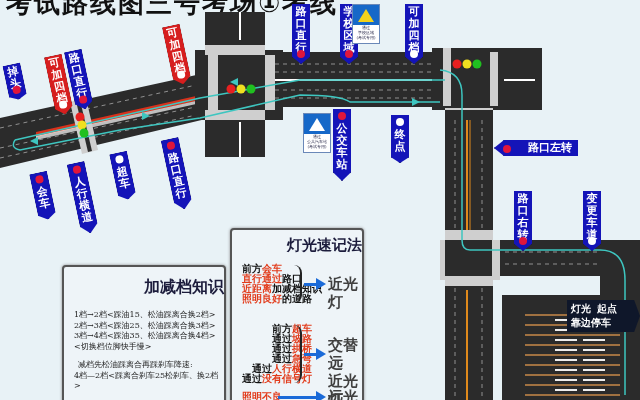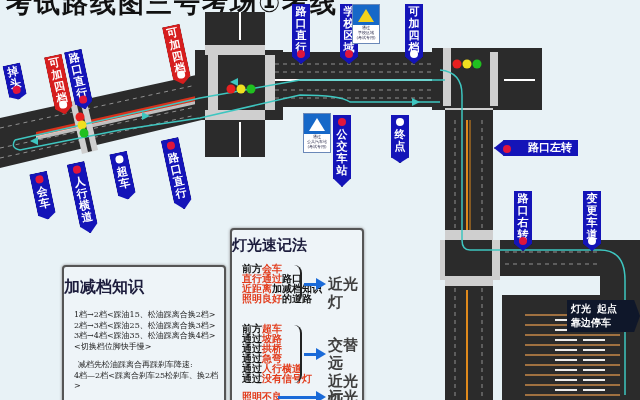--- a/index.html
+++ b/index.html
@@ -38,21 +38,21 @@
     border: 1px solid #6a88b8; font-size: 4px; color: #224; text-align: center;
   }
   .sign .top { height: 20px; background: #1668c8; display: flex; align-items: center; justify-content: center; }
   .sign .tri { width: 0; height: 0; border-left: 8px solid transparent; border-right: 8px solid transparent; border-bottom: 13px solid #f3d21c; }
   .sign .tri.white { border-bottom-color: #fff; }
   .panel {
     position: absolute; background: #eef4f8;
     border: 2px solid #555; border-radius: 4px;
     box-shadow: 0 0 3px #888;
   }
-  .panel h2 { margin: 0; text-align: left; font-size: 16px; color: #1c1c3c; }
+  .panel h2 { margin: 0; text-align: right; font-size: 16px; color: #1c1c3c; }
   .gear-lines { font-size: 8px; line-height: 10.5px; color: #222; font-family: "DejaVu Serif", serif; }
   .light-group { position: absolute; font-size: 10px; line-height: 10px; font-weight: bold; color: #111; }
   .light-group .hl { color: #e23c1c; }
   .bracket {
     position: absolute; border-right: 2px solid #222; border-radius: 0 8px 8px 0; width: 6px;
   }
   .arrow-line { position: absolute; height: 3px; background: #1a6ad8; }
   .arrow-head { position: absolute; width: 0; height: 0; border-top: 6px solid transparent; border-bottom: 6px solid transparent; border-left: 10px solid #1a6ad8; }
   .light-result { position: absolute; font-size: 15px; font-weight: bold; color: #404040; line-height: 18px; }
   .start-tag {
@@ -217,21 +217,21 @@
 </div>
 <div class="tag" style="left:74px;top:162px;transform:rotate(-12deg);">
   <span class="dot top"></span><br><span>人行横道</span>
 </div>
 <div class="tag" style="left:114px;top:152px;transform:rotate(-12deg);">
   <span class="dot top white"></span><br><span>超车</span>
 </div>
 <div class="tag" style="left:168px;top:138px;transform:rotate(-12deg);">
   <span class="dot top"></span><br><span>路口直行</span>
 </div>
-<div class="tag" style="left:333px;top:115px;">
+<div class="tag" style="left:333px;top:109px;">
   <span class="dot top"></span><br><span>公交车站</span>
 </div>
 <div class="tag" style="left:382px;top:115px;margin-left:9px;">
   <span class="dot top white"></span><br><span>终点</span>
 </div>
 <div class="tag horiz" style="left:494px;top:140px;">
   <span class="dot"></span><span>路口左转</span>
 </div>
 <div class="tag" style="left:514px;top:191px;">
   <span>路口右转</span><span class="dot"></span>
@@ -282,21 +282,21 @@
     <div><span>前方</span><span class="hl">会车</span></div>
     <div><span class="hl">直行通过</span><span>路口</span></div>
     <div><span class="hl">近距离</span><span>加减档知识</span></div>
     <div><span class="hl">照明良好</span><span>的道路</span></div>
   </div>
   <div class="bracket" style="left:62px;top:35px;height:38px;"></div>
   <div class="arrow-line" style="left:72px;top:53px;width:14px;"></div>
   <div class="arrow-head" style="left:84px;top:48px;"></div>
   <div class="light-result" style="left:96px;top:45px;">近光灯</div>
 
-  <div class="light-group" style="left:10px;top:94px;">
+  <div class="light-group" style="left:10px;top:94px;text-align:right;">
     <div><span>前方</span><span class="hl">超车</span></div>
     <div><span>通过</span><span class="hl">坡路</span></div>
     <div><span>通过</span><span class="hl">拱桥</span></div>
     <div><span>通过</span><span class="hl">急弯</span></div>
     <div><span>通过</span><span class="hl">人行横道</span></div>
     <div><span>通过</span><span class="hl">没有信号灯</span></div>
   </div>
   <div class="bracket" style="left:62px;top:95px;height:58px;"></div>
   <div class="arrow-line" style="left:72px;top:123px;width:14px;"></div>
   <div class="arrow-head" style="left:84px;top:118px;"></div>

